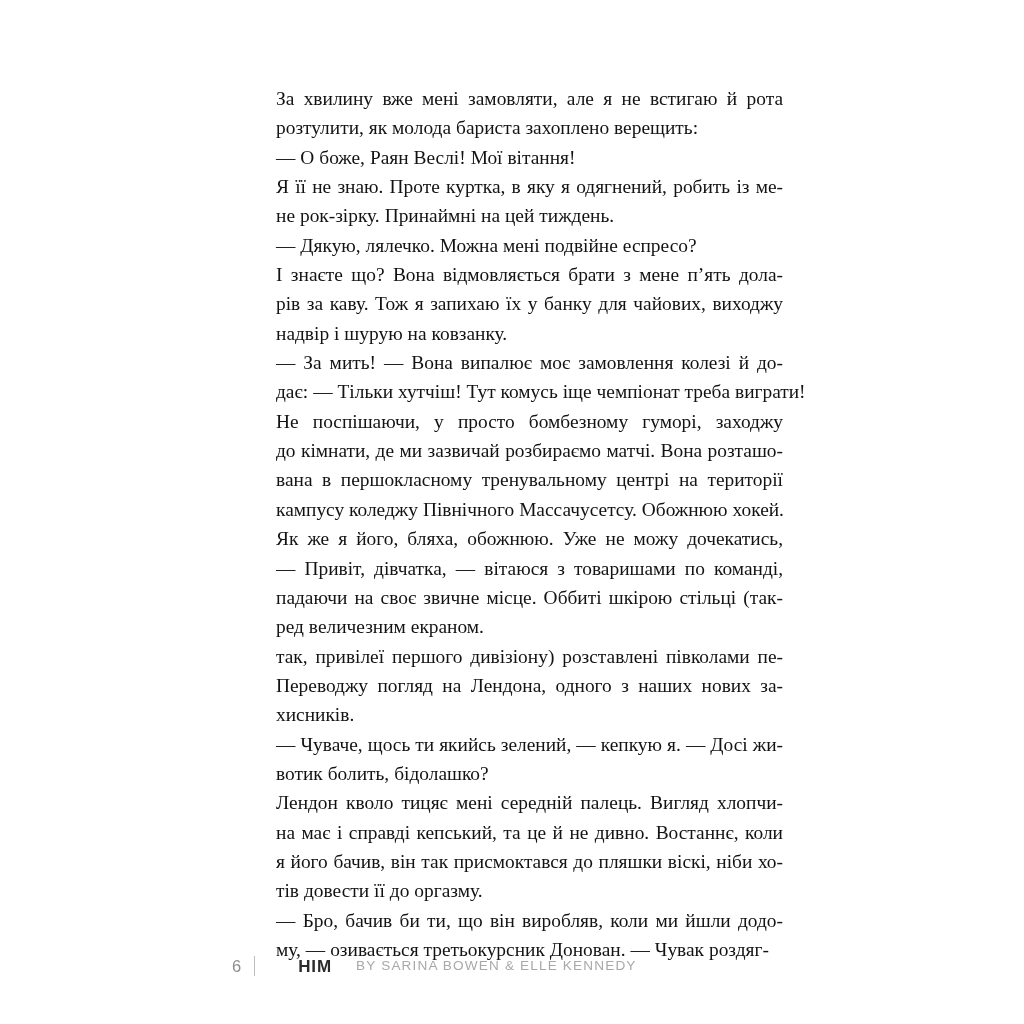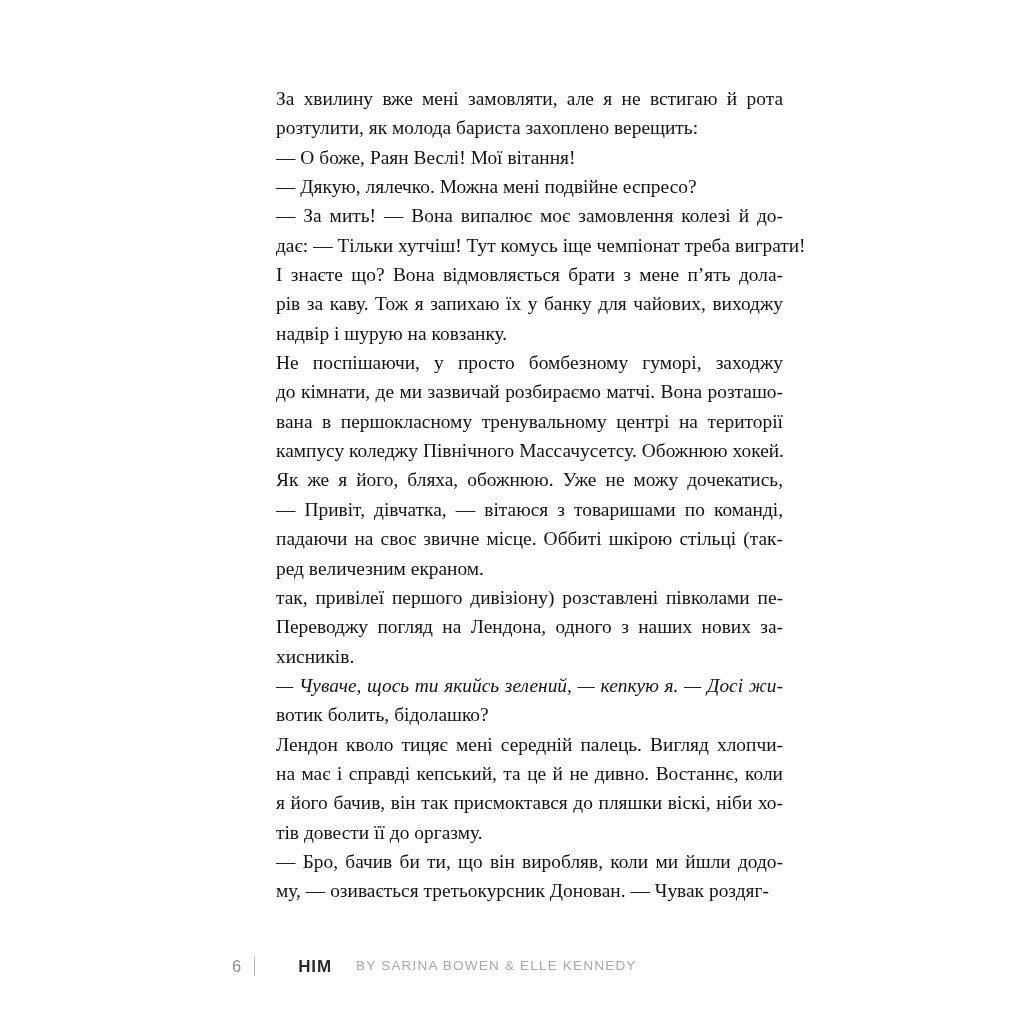--- a/index.html
+++ b/index.html
@@ -91,50 +91,54 @@
 
   <div class="text-block">
       <p class="para" style="color: rgb(19, 19, 19);">
         <span class="ln" style="text-indent: 27px;">За хвилину вже мені замовляти, але я не встигаю й рота</span>
         <span class="ln last">розтулити, як молода бариста захоплено верещить:</span>
       </p>
       <p class="para" style="color: rgb(19, 19, 19);">
         <span class="ln last" style="text-indent: 27px;">— О боже, Раян Веслі! Мої вітання!</span>
       </p>
       <p class="para" style="color: rgb(19, 19, 19);">
-        <span class="ln last" style="text-indent: 27px;">— Дякую, лялечко. Можна мені подвійне еспресо?</span>
+        <span class="ln" style="text-indent: 27px;">Я її не знаю. Проте куртка, в яку я одягнений, робить із ме-</span>
+        <span class="ln last">не рок-зірку. Принаймні на цей тиждень.</span>
       </p>
       <p class="para" style="color: rgb(19, 19, 19);">
-        <span class="ln" style="text-indent: 27px;">— За мить! — Вона випалює моє замовлення колезі й до-</span>
-        <span class="ln last">дає: — Тільки хутчіш! Тут комусь іще чемпіонат треба виграти!</span>
+        <span class="ln last" style="text-indent: 27px;">— Дякую, лялечко. Можна мені подвійне еспресо?</span>
       </p>
       <p class="para" style="color: rgb(19, 19, 19);">
         <span class="ln" style="text-indent: 27px;">І знаєте що? Вона відмовляється брати з мене п’ять дола-</span>
         <span class="ln">рів за каву. Тож я запихаю їх у банку для чайових, виходжу</span>
         <span class="ln last">надвір і шурую на ковзанку.</span>
+      </p>
+      <p class="para" style="color: rgb(19, 19, 19);">
+        <span class="ln" style="text-indent: 27px;">— За мить! — Вона випалює моє замовлення колезі й до-</span>
+        <span class="ln last">дає: — Тільки хутчіш! Тут комусь іще чемпіонат треба виграти!</span>
       </p>
       <p class="para" style="color: rgb(19, 19, 19);">
         <span class="ln" style="text-indent: 27px;">Не поспішаючи, у просто бомбезному гуморі, заходжу</span>
         <span class="ln">до кімнати, де ми зазвичай розбираємо матчі. Вона розташо-</span>
         <span class="ln">вана в першокласному тренувальному центрі на території</span>
         <span class="ln">кампусу коледжу Північного Массачусетсу. Обожнюю хокей.</span>
         <span class="ln">Як же я його, бляха, обожнюю. Уже не можу дочекатись,</span>
       </p>
       <p class="para" style="color: rgb(19, 19, 19);">
         <span class="ln" style="text-indent: 27px;">— Привіт, дівчатка, — вітаюся з товаришами по команді,</span>
         <span class="ln">падаючи на своє звичне місце. Оббиті шкірою стільці (так-</span>
         <span class="ln last">ред величезним екраном.</span>
         <span class="ln">так, привілеї першого дивізіону) розставлені півколами пе-</span>
       </p>
       <p class="para" style="color: rgb(19, 19, 19);">
         <span class="ln" style="text-indent: 27px;">Переводжу погляд на Лендона, одного з наших нових за-</span>
         <span class="ln last">хисників.</span>
       </p>
       <p class="para" style="color: rgb(19, 19, 19);">
-        <span class="ln" style="text-indent: 27px; font-style: italic;">— Чуваче, щось ти якийсь зелений, — кепкую я. — Досі жи-</span>
+        <span class="ln" style="text-indent: 27px;">— Чуваче, щось ти якийсь зелений, — кепкую я. — Досі жи-</span>
         <span class="ln last">вотик болить, бідолашко?</span>
       </p>
       <p class="para" style="color: rgb(19, 19, 19);">
         <span class="ln" style="text-indent: 27px;">Лендон кволо тицяє мені середній палець. Вигляд хлопчи-</span>
         <span class="ln">на має і справді кепський, та це й не дивно. Востаннє, коли</span>
         <span class="ln">я його бачив, він так присмоктався до пляшки віскі, ніби хо-</span>
         <span class="ln last">тів довести її до оргазму.</span>
       </p>
       <p class="para" style="color: rgb(19, 19, 19);">
         <span class="ln" style="text-indent: 27px;">— Бро, бачив би ти, що він виробляв, коли ми йшли додо-</span>

